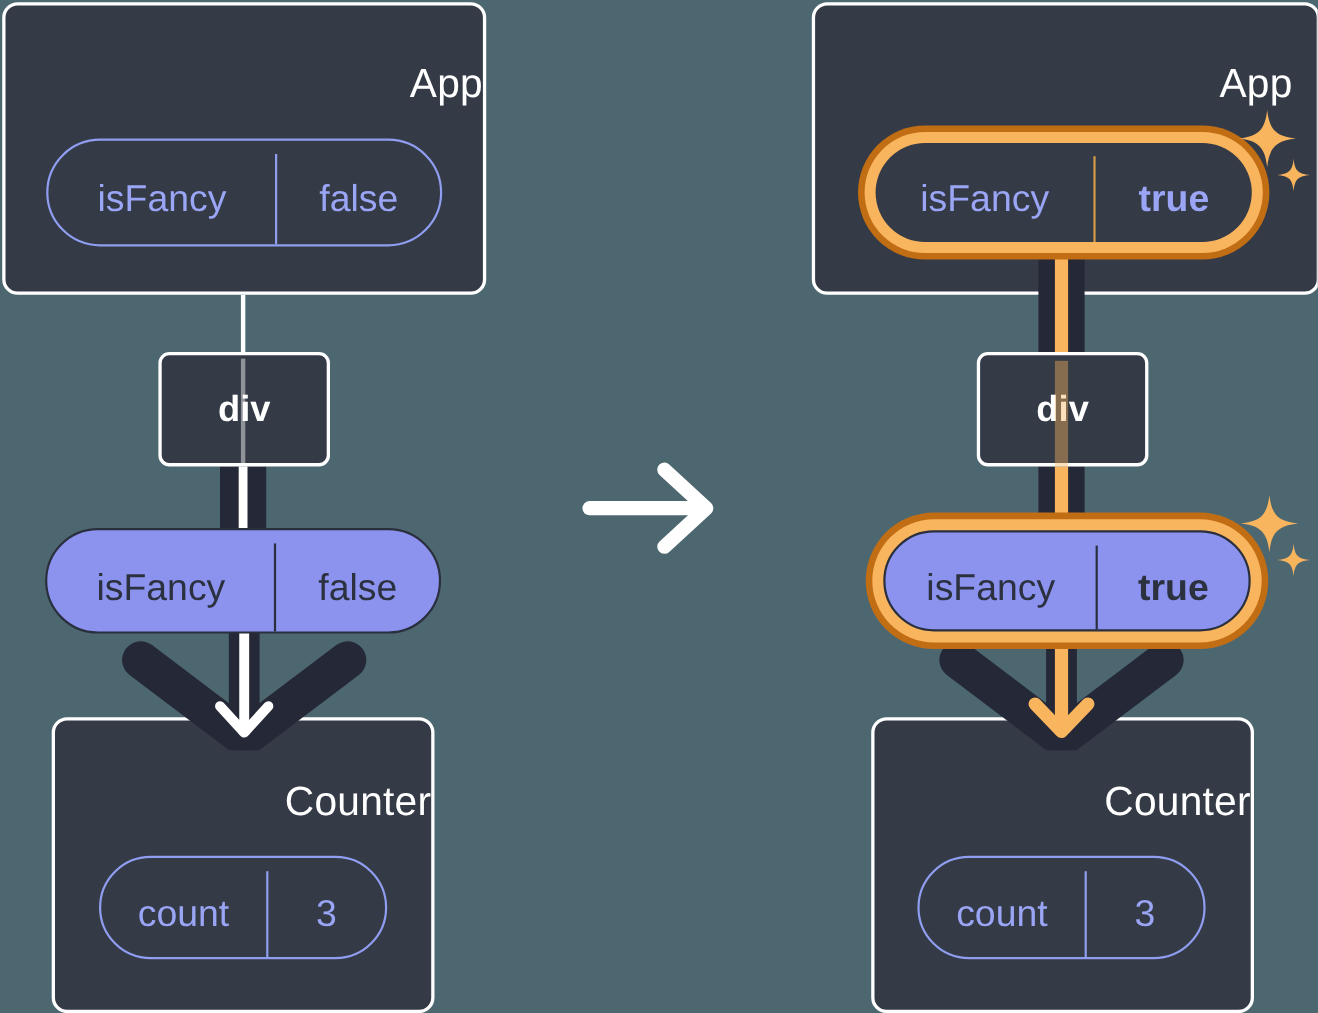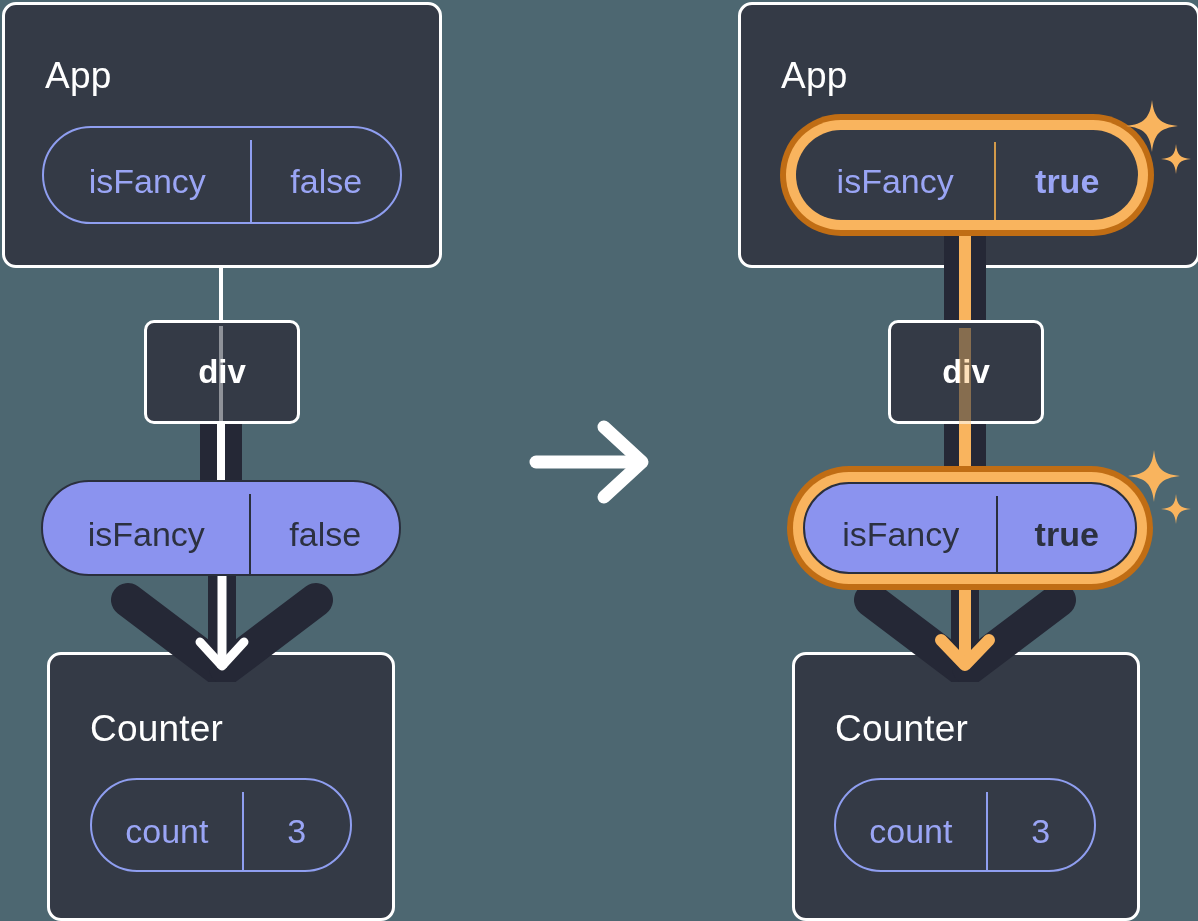--- a/index.html
+++ b/index.html
@@ -20,25 +20,24 @@
   .comp-box {
     position: absolute;
     background: #343a46;
     border: 3px solid #ffffff;
     border-radius: 14px;
     box-sizing: border-box;
   }
   .comp-title {
     position: absolute;
     left: 0; right: 0;
-    text-align: left;
+    text-align: right;
     color: #ffffff;
     font-size: 37px;
     letter-spacing: .2px;
-    padding-left: 40px;
   }
 
   
   .dom-box {
     position: absolute;
     background: #343a46;
     border: 3px solid #ffffff;
     border-radius: 10px;
     box-sizing: border-box;
     display: flex;

